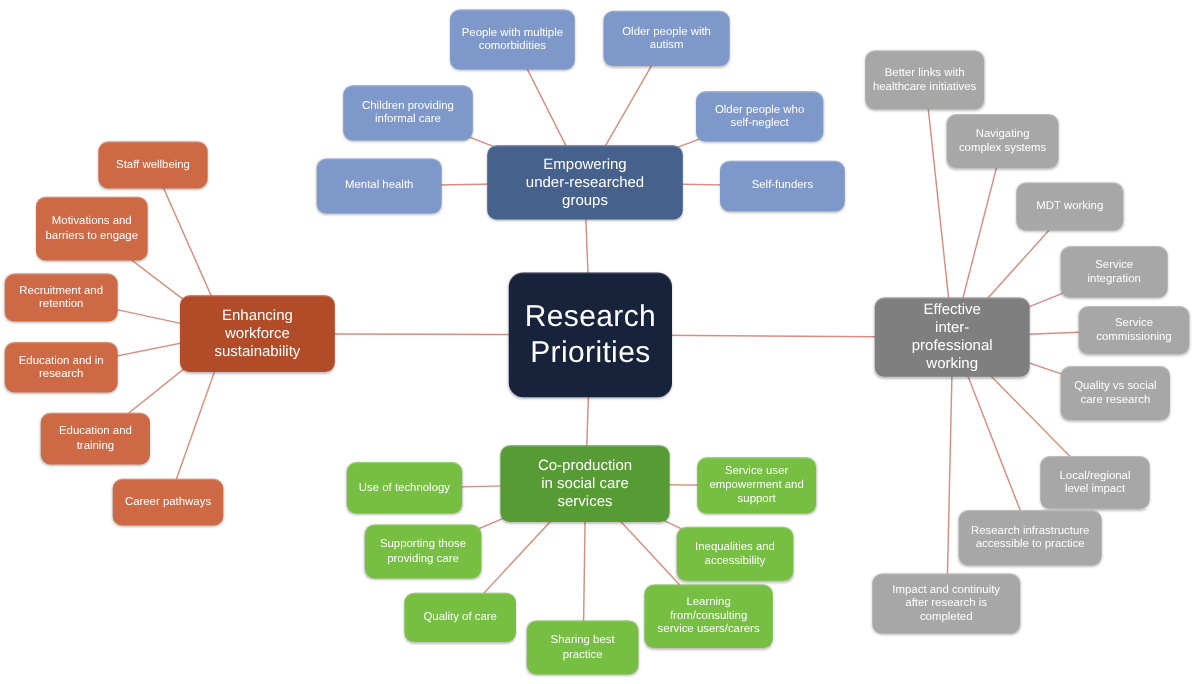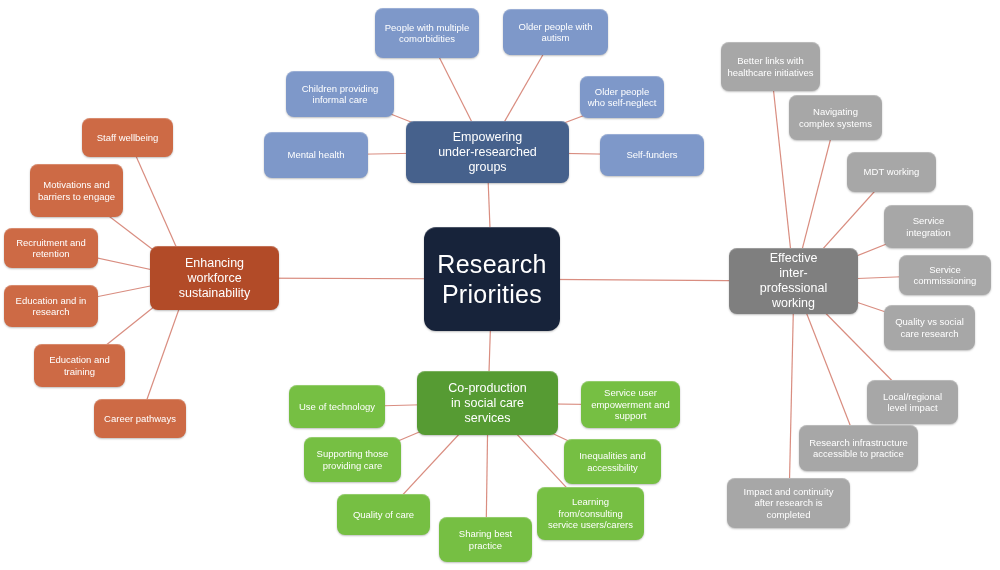--- a/index.html
+++ b/index.html
@@ -76,21 +76,21 @@
     <line x1="488" y1="403" x2="613" y2="462"></line>
     <line x1="488" y1="403" x2="631" y2="405"></line>
   </svg>
 
   <div class="node center" style="left:424px;top:227px;width:136px;height:104px">Research Priorities</div>
 
   <div class="node hub blue-dark" style="left:406px;top:121px;width:163px;height:62px">Empowering under-researched groups</div>
   <div class="node child blue" style="left:375px;top:8px;width:104px;height:50px">People with multiple comorbidities</div>
   <div class="node child blue" style="left:503px;top:9px;width:105px;height:46px">Older people with autism</div>
   <div class="node child blue" style="left:286px;top:71px;width:108px;height:46px">Children providing informal care</div>
-  <div class="node child blue" style="left:580px;top:76px;width:84px;height:42px">Older people who self-neglect</div>
+  <div class="node child blue" style="left:580px;top:76px;width:106px;height:42px">Older people who self-neglect</div>
   <div class="node child blue" style="left:264px;top:132px;width:104px;height:46px">Mental health</div>
   <div class="node child blue" style="left:600px;top:134px;width:104px;height:42px">Self-funders</div>
 
   <div class="node hub orange-dark" style="left:126px;top:246px;width:129px;height:64px">Enhancing workforce sustainability</div>
   <div class="node child orange" style="left:82px;top:118px;width:91px;height:39px">Staff wellbeing</div>
   <div class="node child orange" style="left:30px;top:164px;width:93px;height:53px">Motivations and barriers to engage</div>
   <div class="node child orange" style="left:4px;top:228px;width:94px;height:40px">Recruitment and retention</div>
   <div class="node child orange" style="left:4px;top:285px;width:94px;height:42px">Education and in research</div>
   <div class="node child orange" style="left:34px;top:344px;width:91px;height:43px">Education and training</div>
   <div class="node child orange" style="left:94px;top:399px;width:92px;height:39px">Career pathways</div>

